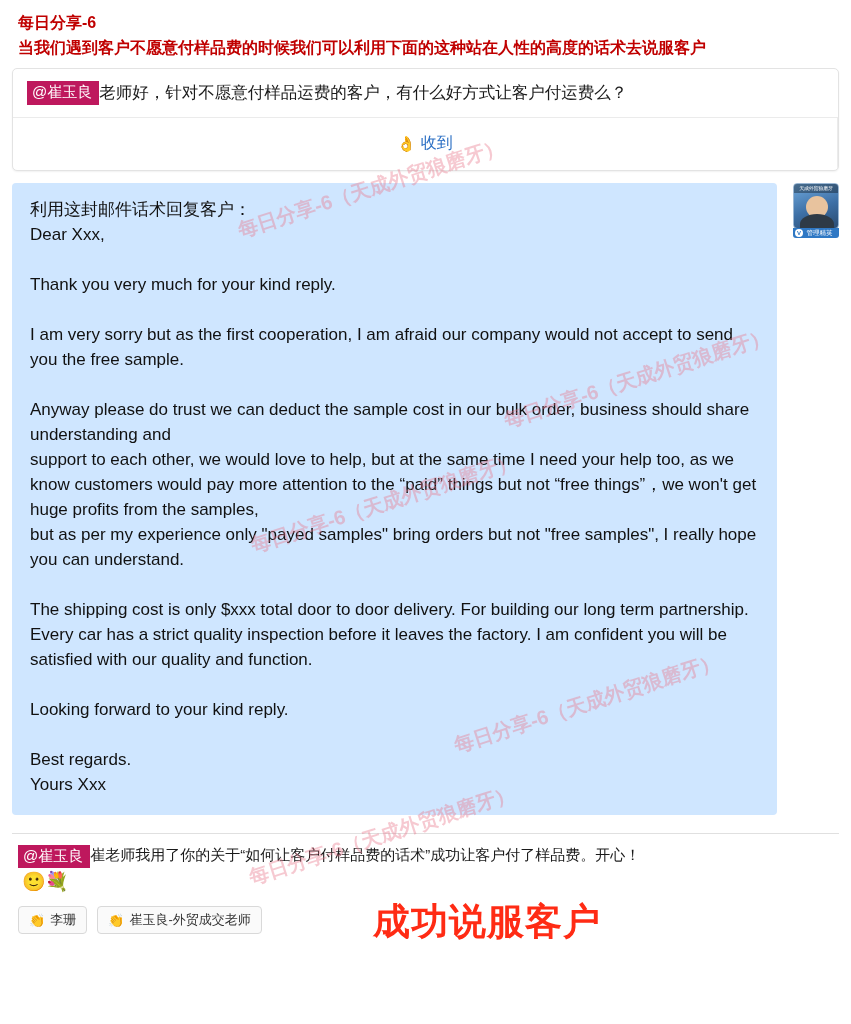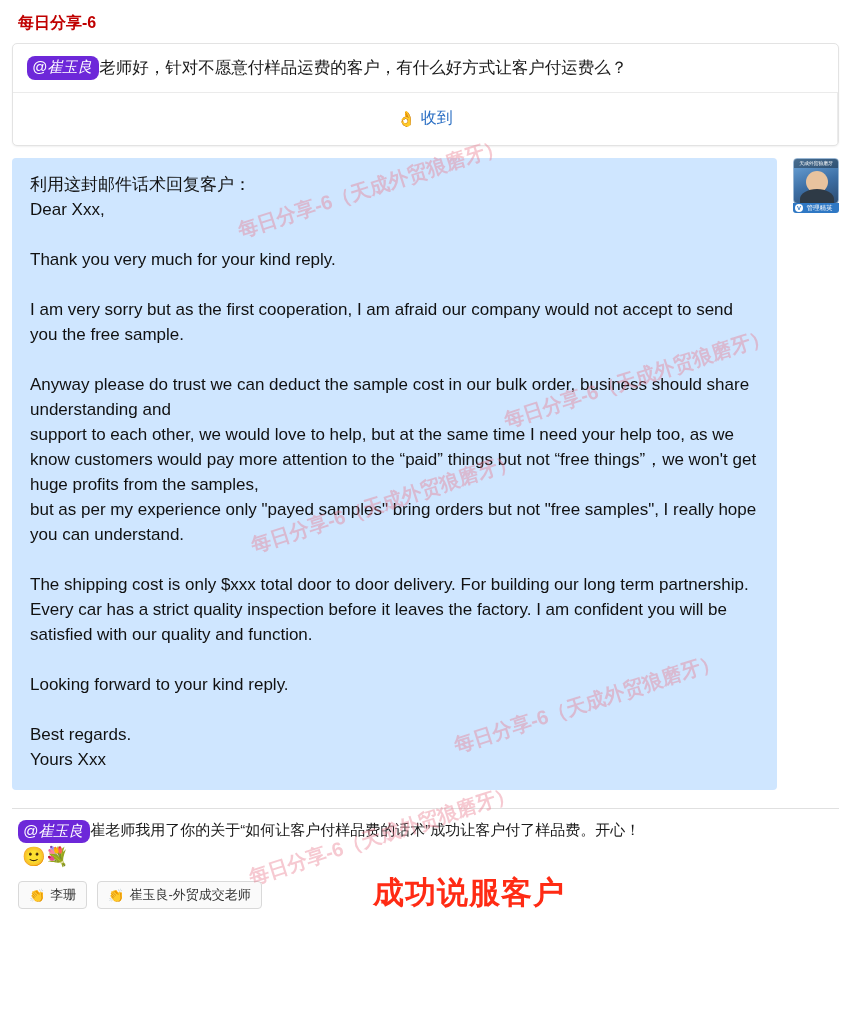--- a/index.html
+++ b/index.html
@@ -43,28 +43,27 @@
     overflow: hidden;
   }
   .question-row {
     display: flex;
     align-items: center;
     padding: 12px 14px 12px 14px;
     border-bottom: 1px solid #ebebeb;
   }
   .mention {
     display: inline-block;
-    background: #6d28d9;
+    background: #be185d;
     color: #ffffff;
     font-size: 15px;
-    border-radius: 8px;
+    border-radius: 0;
     padding: 3px 7px 4px 5px;
     white-space: nowrap;
     line-height: 1.1;
-    font-style: italic;
   }
   .question-text {
     font-size: 16.5px;
     color: #1a1a1a;
     line-height: 1.3;
   }
   .action-row {
     display: flex;
     height: 52px;
   }
@@ -221,21 +220,21 @@
   }
   .tag .hand {
     margin-right: 5px;
     font-size: 13px;
   }
   .stamp {
     position: absolute;
     left: 355px;
     top: -8px;
     color: #ff2b14;
-    font-size: 31px;
+    font-size: 37px;
     font-weight: bold;
     letter-spacing: 1px;
     white-space: nowrap;
   }
 
   
   .wm {
     position: absolute;
     color: rgba(233,120,140,0.40);
     font-size: 20px;
@@ -251,20 +250,21 @@
   .wm4 { left: 448px; top: 690px; }
   .wm5 { left: 243px; top: 822px; }
 </style>
 </head>
 <body>
 
 <div class="page">
 
   <div class="header">
     <span class="line1">每日分享-6</span>
+    <span class="line2">当我们遇到客户不愿意付样品费的时候我们可以利用下面的这种站在人性的高度的话术去说服客户</span>
   </div>
 
   <div class="qa-card">
     <div class="question-row">
       <span class="mention">@崔玉良</span>
       <span class="question-text">老师好，针对不愿意付样品运费的客户，有什么好方式让客户付运费么？</span>
     </div>
     <div class="action-row">
       <div class="action-cell left">
         <span class="emoji">👌</span>

